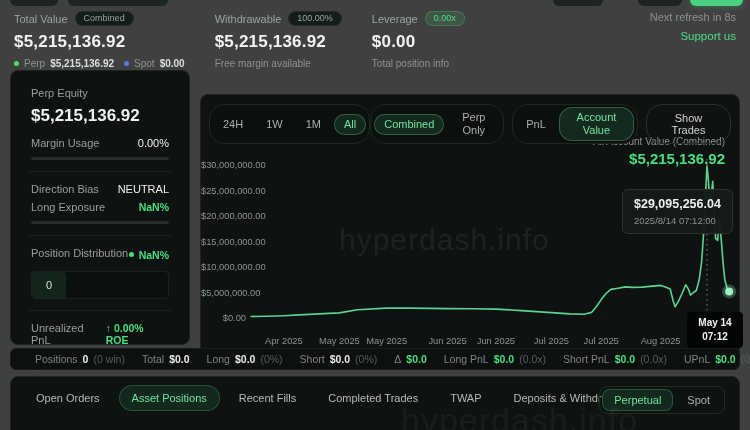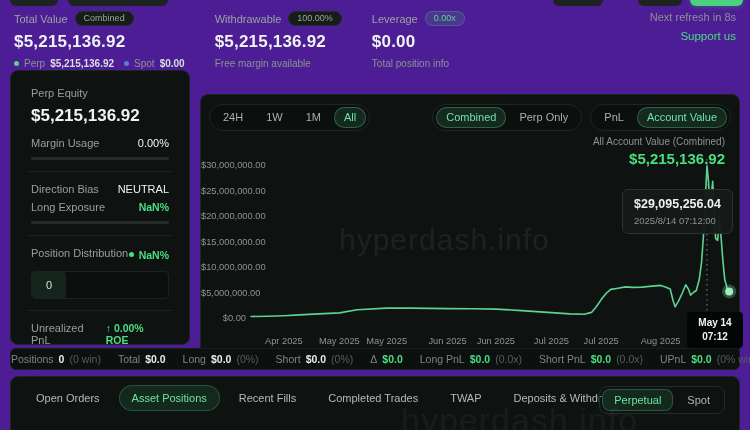--- a/index.html
+++ b/index.html
@@ -1,17 +1,17 @@
 <!DOCTYPE html>
 <html><head>
 <meta charset="utf-8">
 <style>
   html,body{margin:0;padding:0;background:#090c0a;}
   *{box-sizing:border-box;}
-  .page{position:relative;width:750px;height:430px;background:#4c1d95;overflow:hidden;
+  .page{position:relative;width:750px;height:430px;background:#404040;overflow:hidden;
         font-family:"Liberation Sans",sans-serif;color:#e7ece9;}
 
   
   .nav-frag{position:absolute;top:0;height:6px;background:#1c2320;border-radius:0 0 9px 9px;}
   .nav-frag.green{background:#49d17d;box-shadow:0 0 6px rgba(73,209,125,.4);}
 
   
   .topbar{position:absolute;top:11px;left:14px;right:14px;display:flex;align-items:flex-start;}
   .stat-block{margin-right:30px;}
   .stat-head{display:flex;align-items:center;gap:7px;}
@@ -71,21 +71,21 @@
   .tooltip{position:absolute;left:421px;top:94px;background:rgba(22,27,25,.97);border:1px solid #2b332e;
            border-radius:6px;padding:7px 11px;z-index:6;}
   .tooltip-value{font-size:12.5px;font-weight:700;color:#eef2ef;}
   .tooltip-time{font-size:9.5px;color:#8b948e;margin-top:4px;}
   .crosshair-label{position:absolute;left:486px;top:217px;width:56px;background:#040605;border-radius:4px;
                    padding:4px 2px;text-align:center;font-size:10px;font-weight:700;color:#f0f4f1;
                    line-height:1.4;z-index:6;}
 
   
   .stats-row{position:absolute;left:10px;top:348px;right:10px;height:22px;display:flex;align-items:center;
-             gap:17px;padding:0 0;background:#0c100e;border:1px solid #171e1a;border-radius:6px;
+             gap:17px;padding:0 24px;background:#0c100e;border:1px solid #171e1a;border-radius:6px;
              font-size:10.5px;white-space:nowrap;}
   .stats-row .seg{display:flex;align-items:baseline;gap:5px;}
   .stats-row .s-lbl{color:#7d8680;}
   .stats-row .s-val-white{color:#e8ecea;font-weight:700;}
   .stats-row .s-val-green{color:#4ade80;font-weight:700;}
   .stats-row .s-extra{color:#565e58;}
 
   
   .bottom-panel{left:10px;top:376px;right:10px;height:100px;overflow:hidden;}
   .tabs{display:flex;align-items:center;gap:6px;padding:8px 12px;}
@@ -205,20 +205,21 @@
         </div>
       <div class="right-groups">
         <div class="seg-group" id="viewGroup">
             <button class="seg-btn selected">Combined</button>
             <button class="seg-btn">Perp Only</button>
           </div>
         <div class="seg-group" id="metricGroup">
             <button class="seg-btn">PnL</button>
             <button class="seg-btn selected">Account Value</button>
           </div>
+        <button class="btn-standalone">Show Trades</button>
       </div>
     </div>
 
     <div class="chart-sub">
       <div class="sub-label">All Account Value (Combined)</div>
       <div class="sub-value">$5,215,136.92</div>
     </div>
 
     <div class="watermark">hyperdash.info</div>
 

